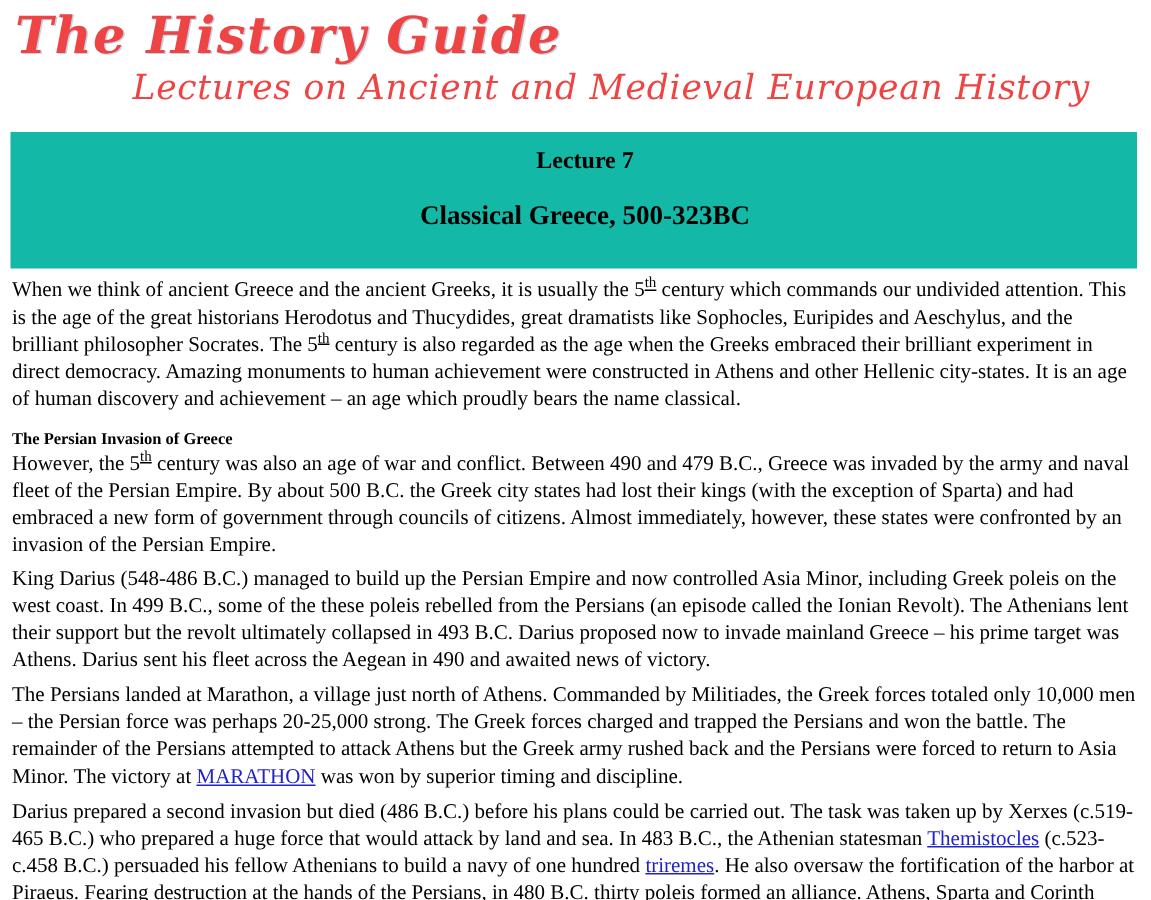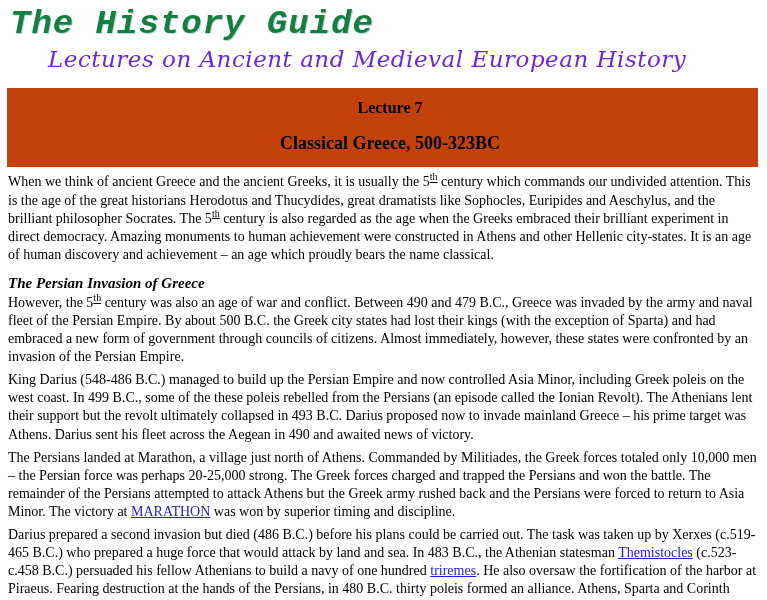--- a/index.html
+++ b/index.html
@@ -27,79 +27,79 @@
     color: #3d7ebf;
     text-shadow: 1px 1px 0 #c3d3e4;
     letter-spacing: 1px;
     margin: 0;
   }
   .site-subtitle {
     font-family: "DejaVu Serif", serif;
     font-style: italic;
     font-size: 23px;
     line-height: 1.3;
-    color: #6d28d9;
+    color: #ef4444;
     margin: 0 0 0 38px;
     letter-spacing: 0.5px;
+    text-align: center;
   }
   
   .banner {
     margin: 13px 9px 0 7px;
     padding: 10px 0 13px 0;
     text-align: center;
   }
   .banner-lecture {
     font-weight: bold;
     font-size: 16px;
     line-height: 1.2;
     margin: 0 0 16px 0;
   }
   .banner-title {
     font-weight: bold;
     font-size: 18px;
     line-height: 1.2;
-    margin: 0;
+    margin: 12px;
   }
   
   .article {
     padding: 6px 8px 0 8px;
     font-size: 14px;
     line-height: 1.29;
   }
   .article p {
     margin: 0 0 5px 0;
   }
   .article h3 {
-    font-size: 15px;
+    font-size: 11px;
     font-weight: bold;
     margin: 10px 0 1px 0;
     line-height: 1.3;
-    font-style: italic;
   }
   .article sup {
     font-size: 10px;
     line-height: 0;
     text-decoration: underline;
   }
   .article a {
     color: #2222cc;
     text-decoration: underline;
   }
   .article a.italic {
   }
 </style>
 </head>
 <body>
 
 <div class="masthead">
-  <h1 class="site-title" style="color: #15803d; font-family: Liberation Mono, monospace;">The History Guide</h1>
+  <h1 class="site-title" style="color: #ef4444;">The History Guide</h1>
   <div class="site-subtitle">Lectures on Ancient and Medieval European History</div>
 </div>
 
-<div class="banner" style="background: #c2410c; padding-left: 15px;">
+<div class="banner" style="background: #14b8a6; padding-left: 15px;">
   <p class="banner-lecture">Lecture 7</p>
   <p class="banner-title">Classical Greece, 500-323BC</p>
 </div>
 
 <div class="article">
     <p>When we think of ancient Greece and the ancient Greeks, it is usually the 5<sup>th</sup> century which commands our undivided attention. This is the age of the great historians Herodotus and Thucydides, great dramatists like Sophocles, Euripides and Aeschylus, and the brilliant philosopher Socrates. The 5<sup>th</sup> century is also regarded as the age when the Greeks embraced their brilliant experiment in direct democracy. Amazing monuments to human achievement were constructed in Athens and other Hellenic city-states. It is an age of human discovery and achievement – an age which proudly bears the name classical.</p>
     <h3>The Persian Invasion of Greece</h3>
     <p>However, the 5<sup>th</sup> century was also an age of war and conflict. Between 490 and 479 B.C., Greece was invaded by the army and naval fleet of the Persian Empire. By about 500 B.C. the Greek city states had lost their kings (with the exception of Sparta) and had embraced a new form of government through councils of citizens. Almost immediately, however, these states were confronted by an invasion of the Persian Empire.</p>
     <p>King Darius (548-486 B.C.) managed to build up the Persian Empire and now controlled Asia Minor, including Greek poleis on the west coast. In 499 B.C., some of the these poleis rebelled from the Persians (an episode called the Ionian Revolt). The Athenians lent their support but the revolt ultimately collapsed in 493 B.C. Darius proposed now to invade mainland Greece – his prime target was Athens. Darius sent his fleet across the Aegean in 490 and awaited news of victory.</p>
     <p>The Persians landed at Marathon, a village just north of Athens. Commanded by Militiades, the Greek forces totaled only 10,000 men – the Persian force was perhaps 20-25,000 strong. The Greek forces charged and trapped the Persians and won the battle. The remainder of the Persians attempted to attack Athens but the Greek army rushed back and the Persians were forced to return to Asia Minor. The victory at <a href="#" style="color: rgb(34, 34, 204);">MARATHON</a> was won by superior timing and discipline.</p>

